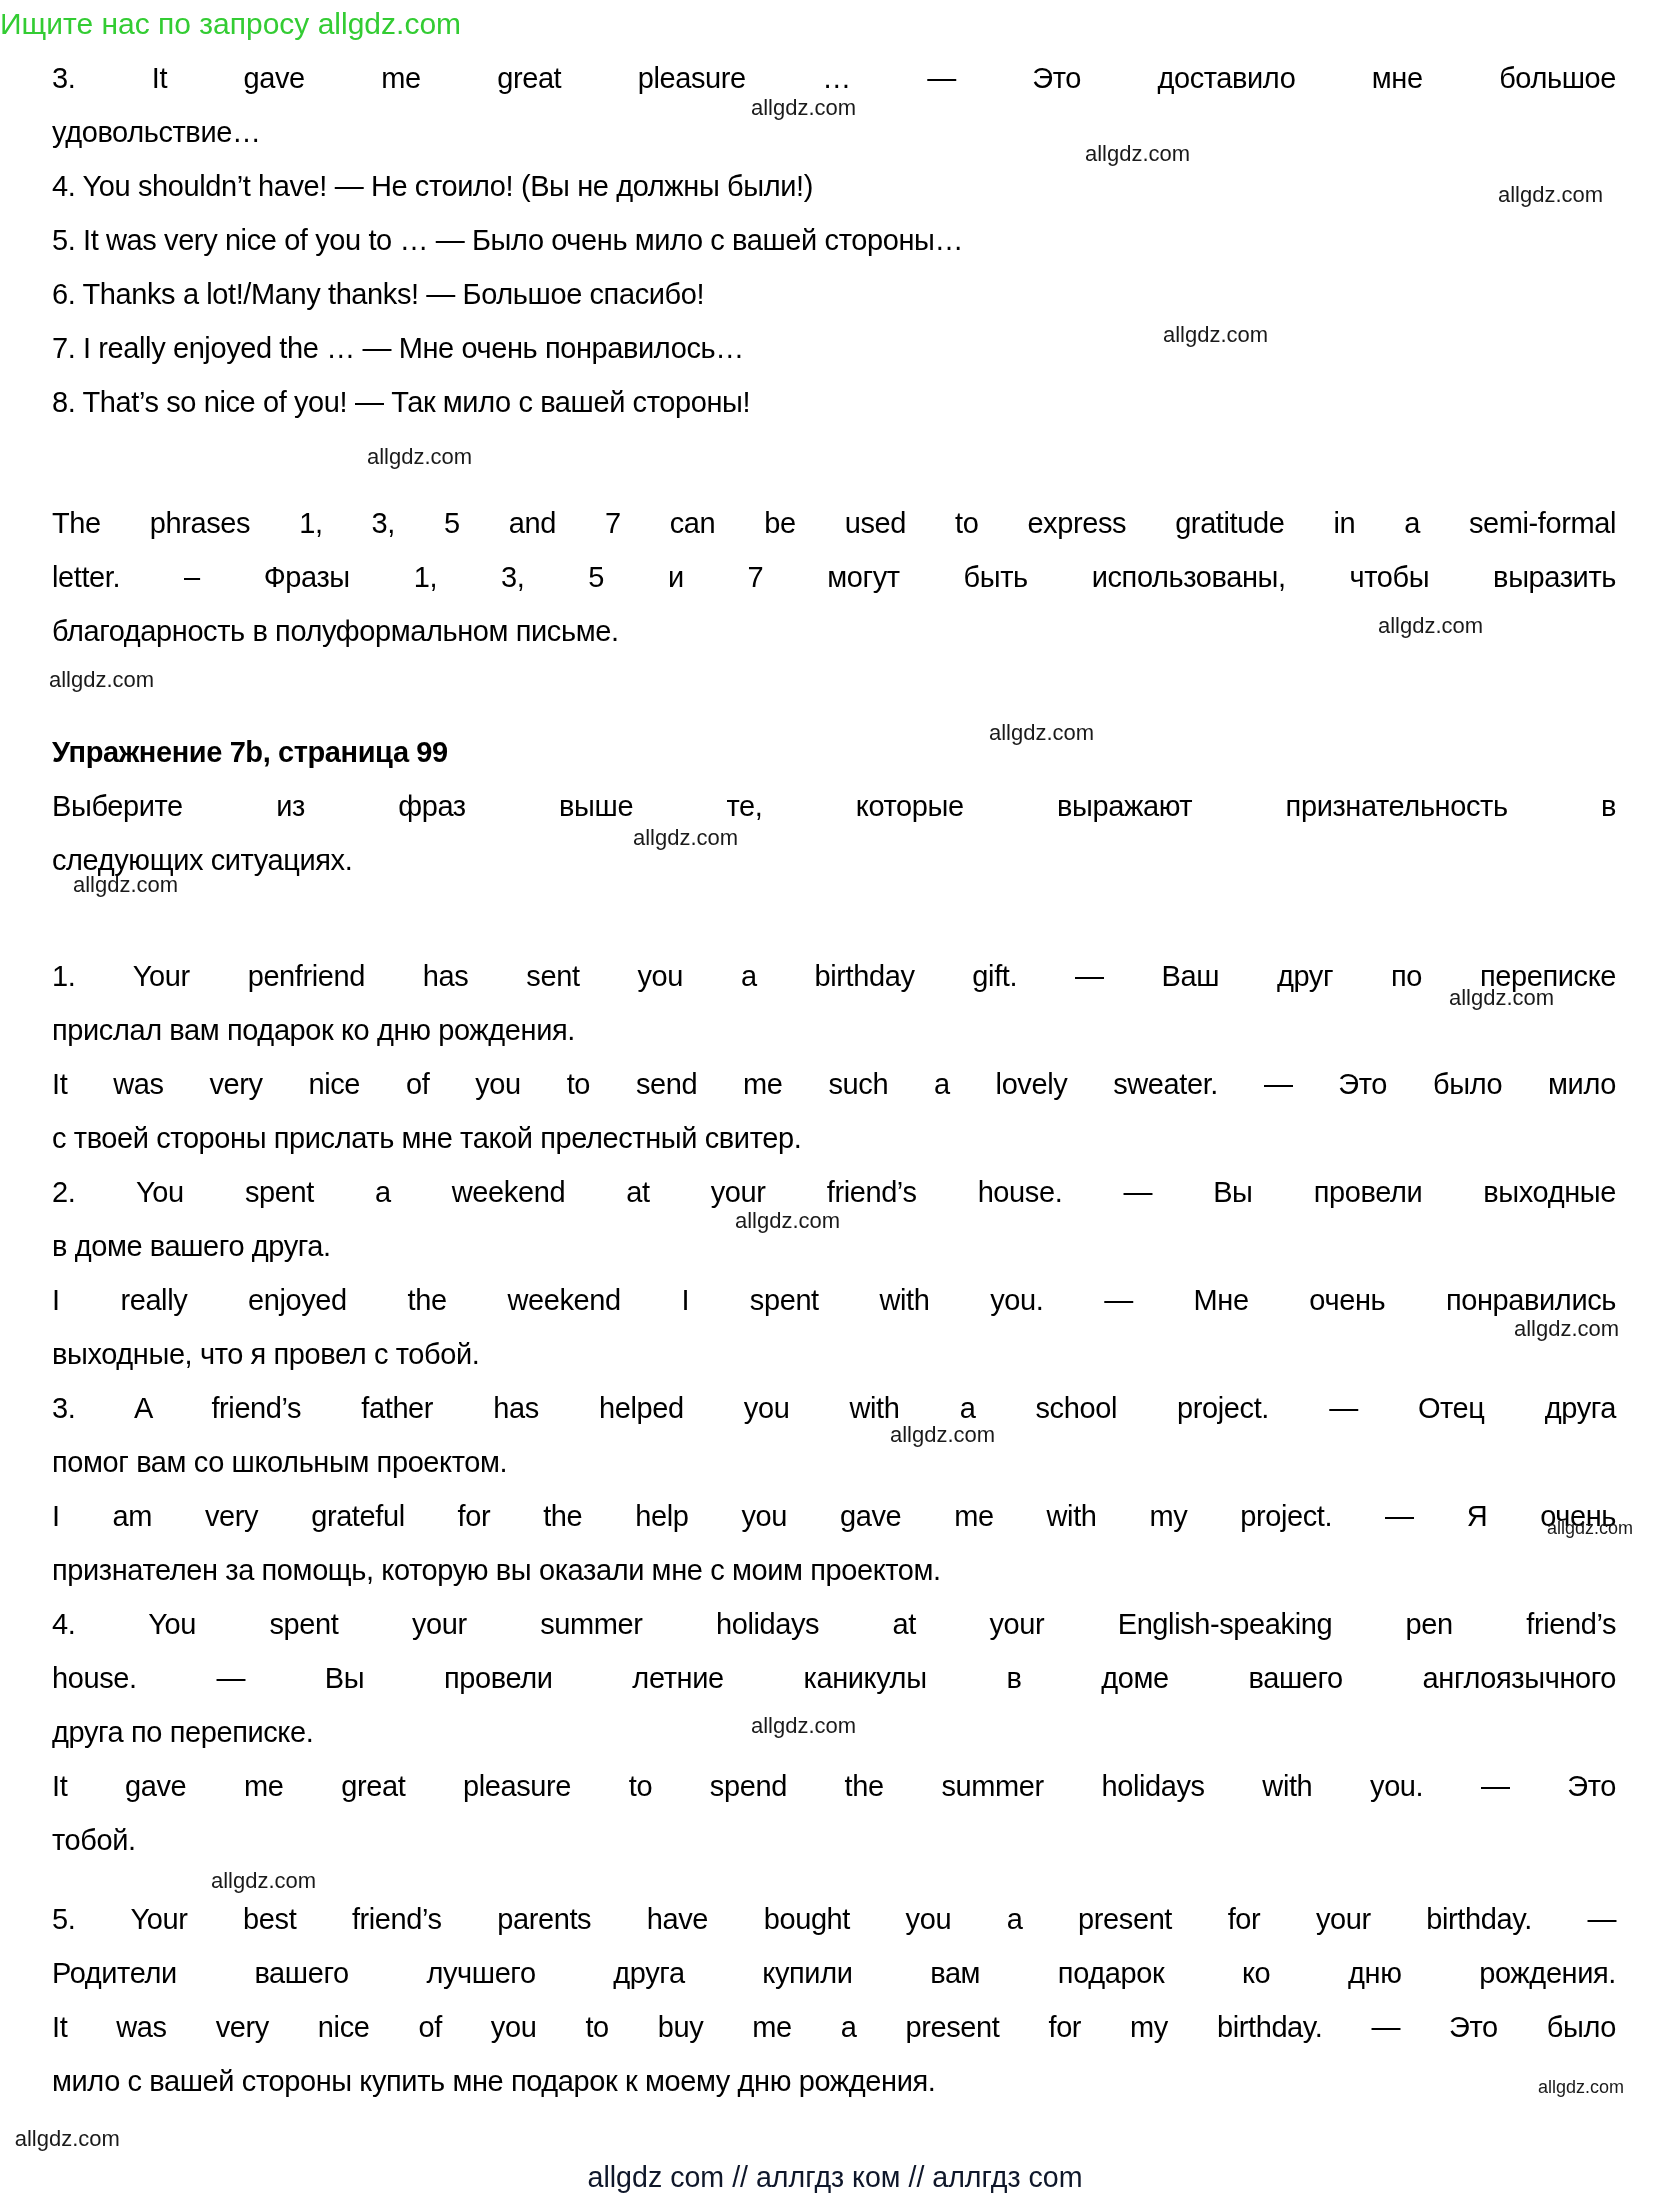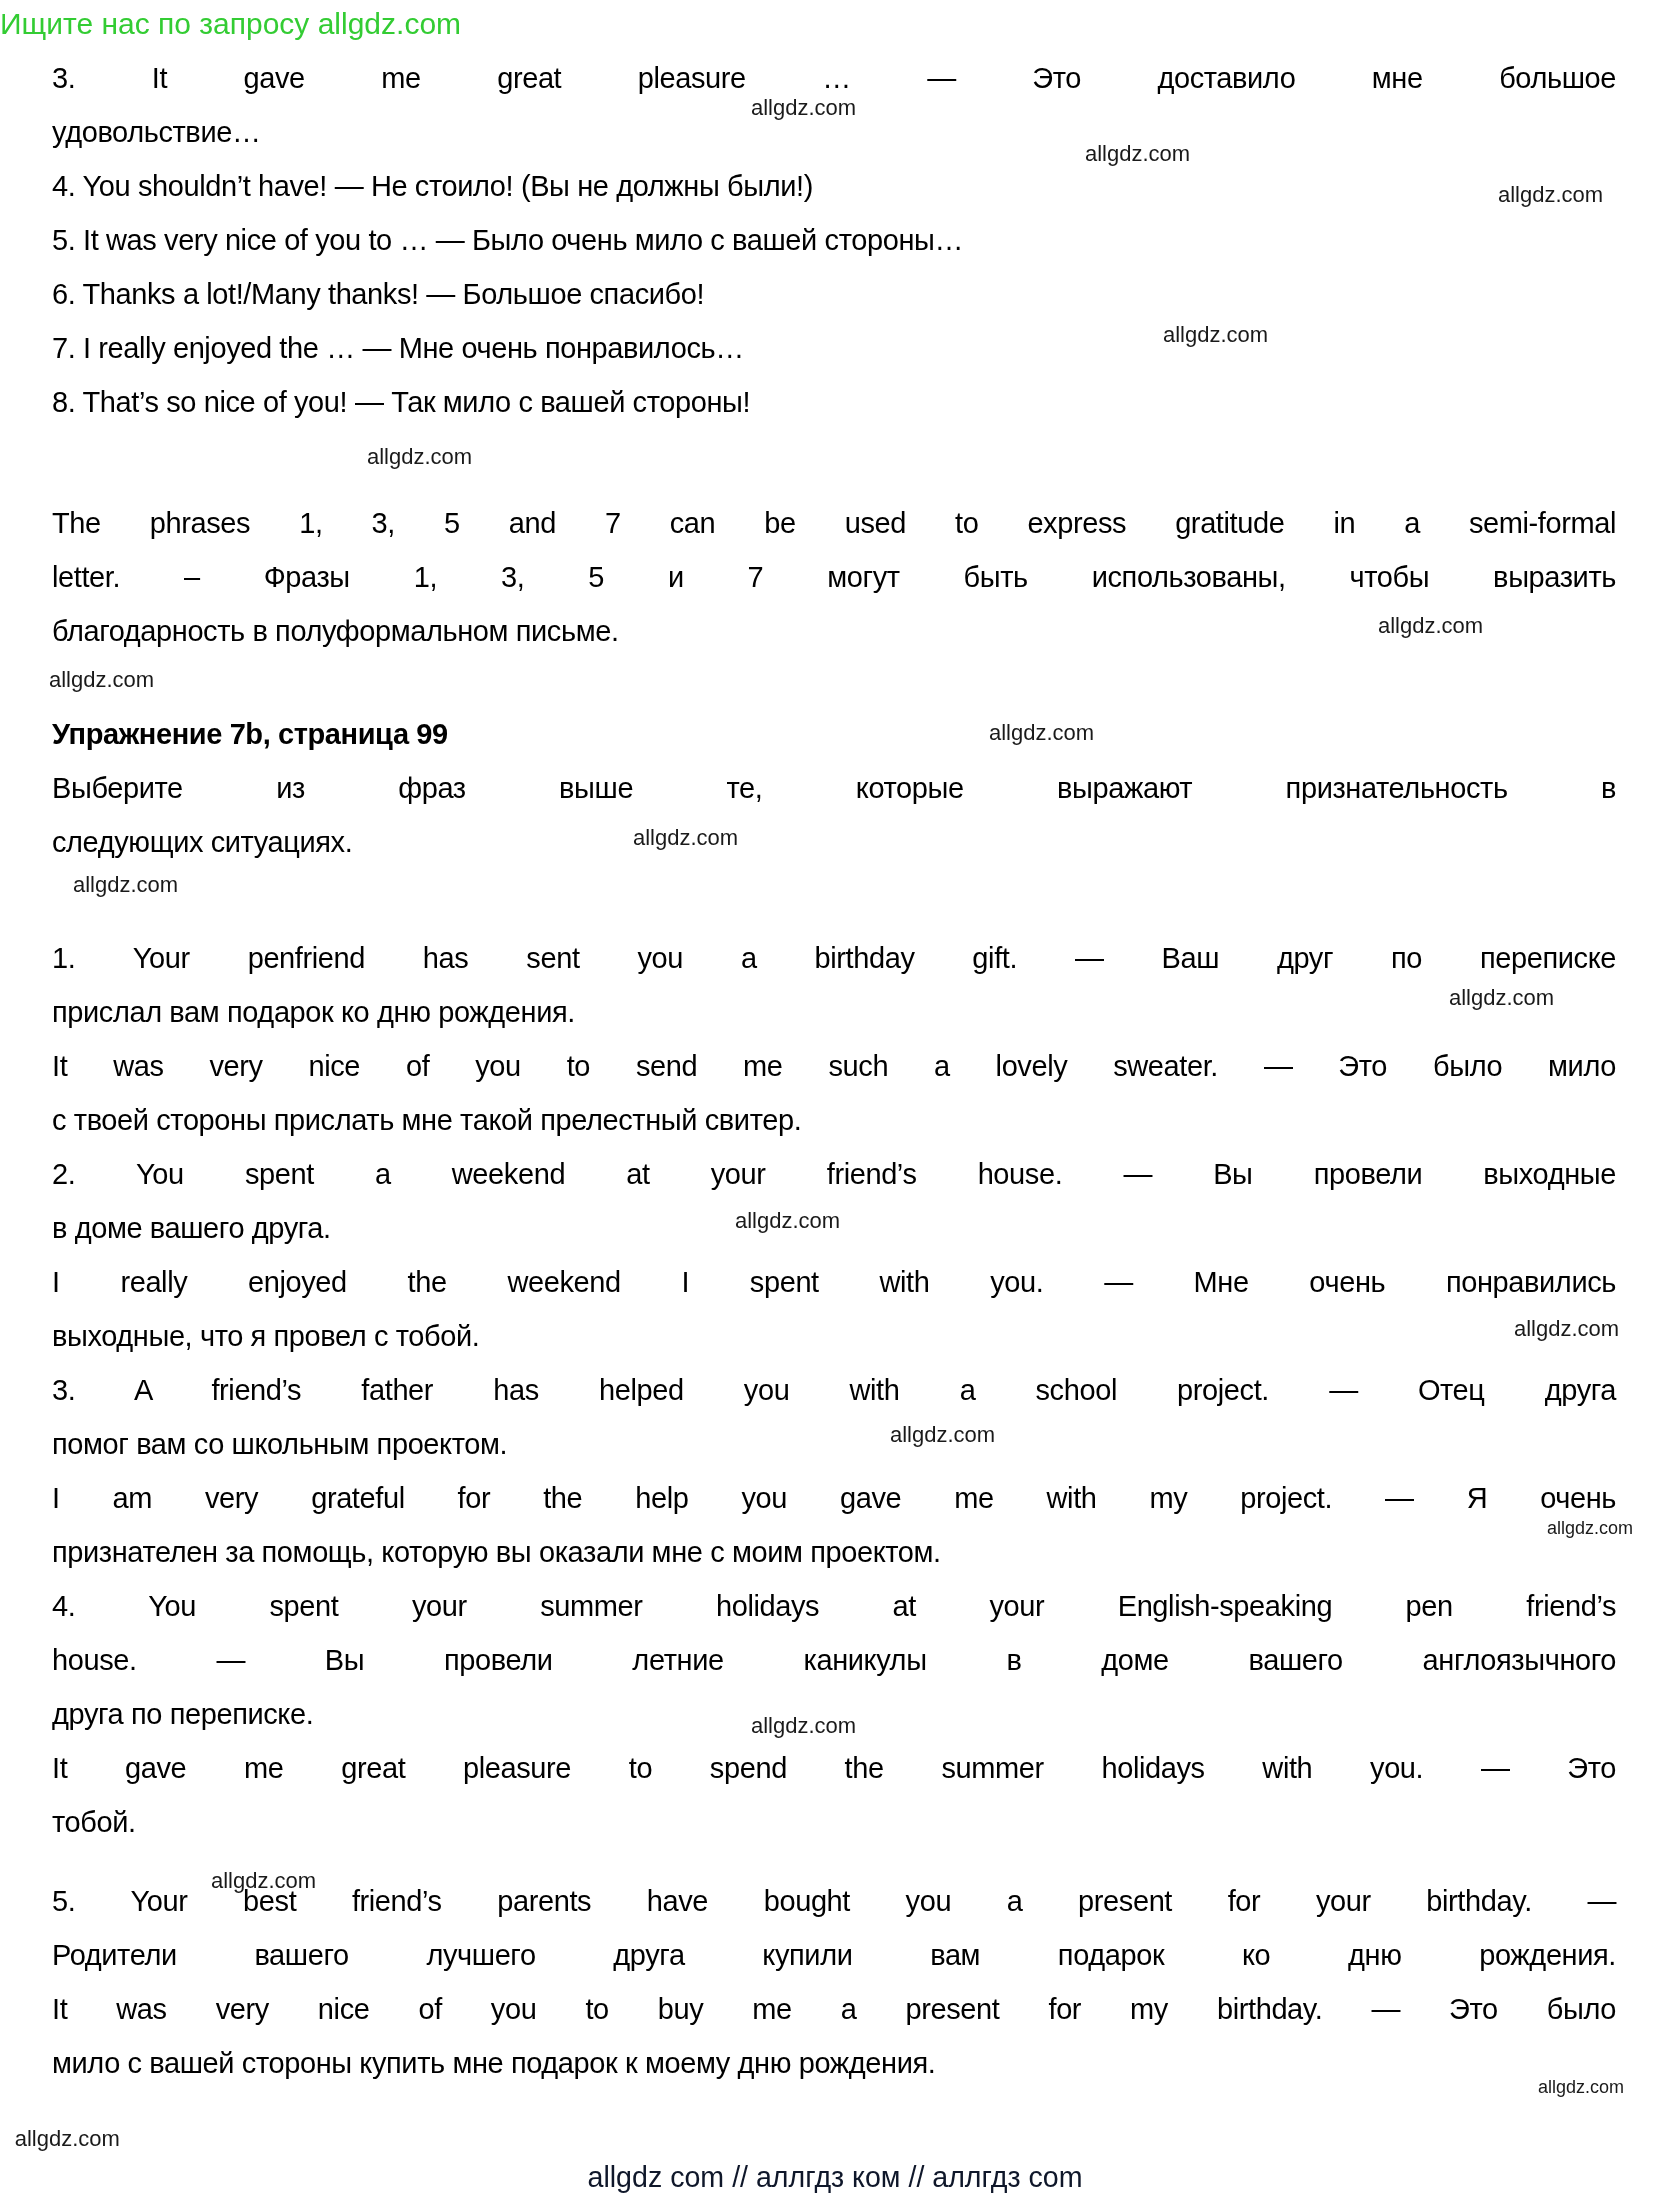--- a/index.html
+++ b/index.html
@@ -27,21 +27,21 @@
     line-height: 54px;
     text-align: left;
     letter-spacing: -0.4px;
     white-space: normal;
   }
   .just {
     text-align: justify;
     text-align-last: justify;
     text-justify: inter-word;
   }
-  .bold { font-weight: bold; }
+  .bold { font-weight: bold; margin-top: 18px; }
   .sp-a { height: 67px; }
   .sp-b { height: 49px; }
   .sp-c { height: 62px; }
   .sp-d { height: 24.5px; }
   .wm {
     position: absolute;
     font-size: 22px;
     line-height: 24.5px;
     color: #1a1a1a;
     white-space: nowrap;

